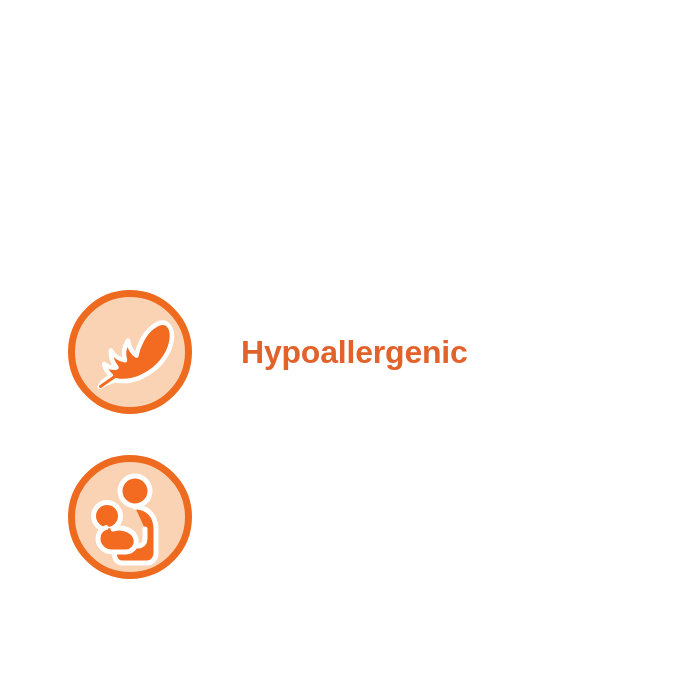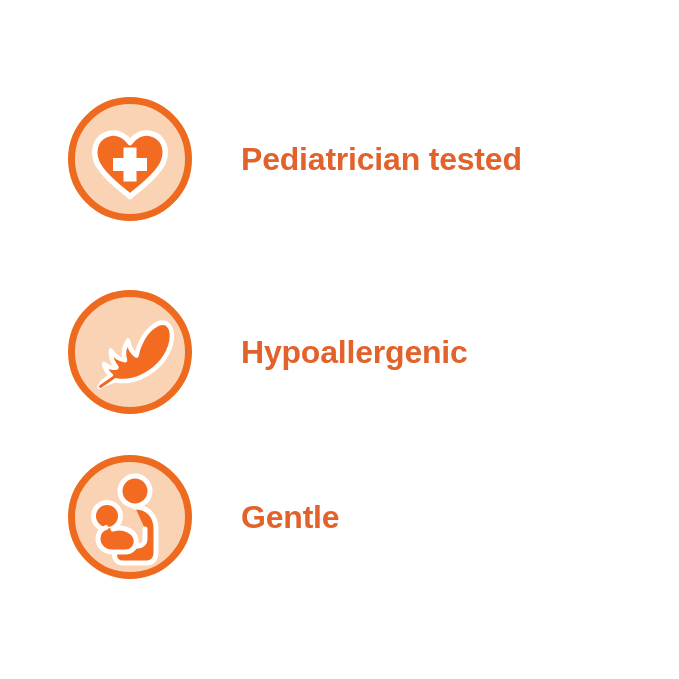--- a/index.html
+++ b/index.html
@@ -55,38 +55,20 @@
     color: #e1622a;
     white-space: nowrap;
     line-height: 1;
   }
 </style>
 </head>
 <body>
 
 <div class="badge-list">
 
-  <div class="badge-row" id="row-0">
-    <div class="badge-icon">
-      <svg viewBox="0 0 128 128" xmlns="http://www.w3.org/2000/svg">
-        <circle cx="64" cy="64" r="58.5" fill="#FAD2B4" stroke="#ED6A1E" stroke-width="7"></circle>
-        <g>
-          <path d="M64 101.5
-                   C 58 96 36 81 30.5 66.5
-                   C 25.5 53.5 31.5 41 43.5 38.5
-                   C 52.5 36.6 60 41.5 64 47.5
-                   C 68 41.5 75.5 36.6 84.5 38.5
-                   C 96.5 41 102.5 53.5 97.5 66.5
-                   C 92 81 70 96 64 101.5 Z" fill="#F26B21" stroke="#FFFFFF" stroke-width="5.5" stroke-linejoin="round"></path>
-          <path d="M57.5 52.5 h13 v10.5 h10.5 v13 h-10.5 v10.5 h-13 v-10.5 h-10.5 v-13 h10.5 z" fill="#FFFFFF"></path>
-        </g>
-      </svg>
-    </div>
-    <div class="badge-label">Pediatrician tested</div>
-  </div>
 
   <div class="badge-row" id="row-1">
     <div class="badge-icon">
       <svg viewBox="0 0 128 128" xmlns="http://www.w3.org/2000/svg">
         <circle cx="64" cy="64" r="58.5" fill="#FAD2B4" stroke="#ED6A1E" stroke-width="7"></circle>
         <g>
           <path d="M100.5 35.5
                    C 108 40.5 108 55 99 69
                    C 91.5 80.5 79 89 66.5 92
                    C 60.5 93.4 54.5 93.4 49.5 92.2
@@ -128,16 +110,15 @@
           <circle cx="41" cy="63" r="13.5"></circle>
           <path d="M47 76
                    C 58 73 68 78 70 86
                    C 71.5 92.5 67 98.5 60 99
                    L 46 99
                    C 38 99 32 93 32 85.5
                    C 32 80 35.5 76 40 74.5"></path>
         </g>
       </svg>
     </div>
-    <div class="badge-label">Gentle</div>
   </div>
 
 </div>
 
 </body></html>

